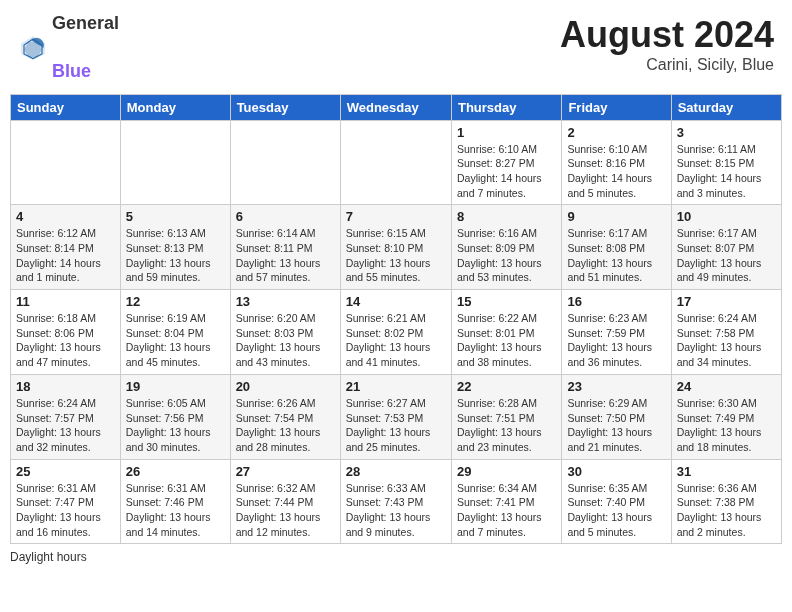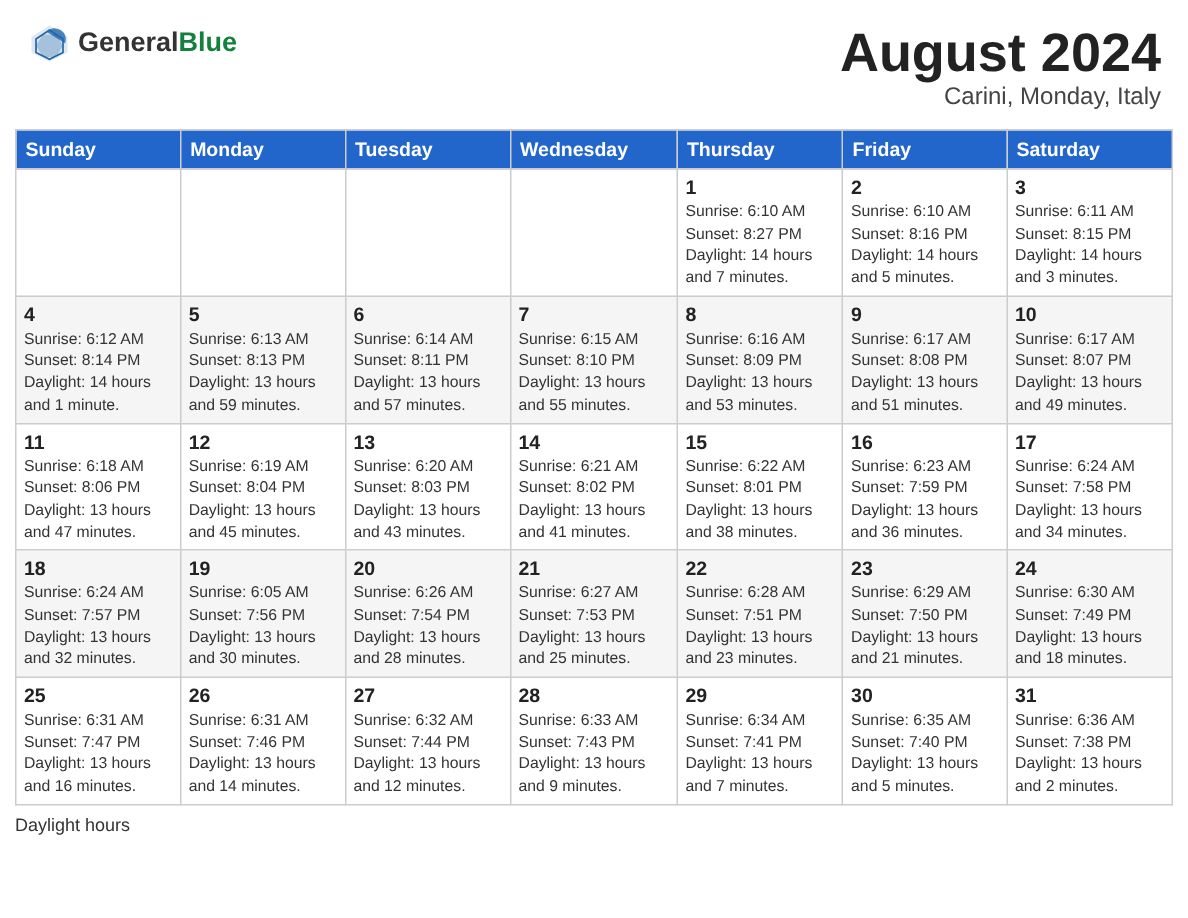--- a/index.html
+++ b/index.html
@@ -17,32 +17,33 @@
       margin-bottom: 8px;
       padding: 4px 8px;
     }
     .logo {
       display: flex;
       align-items: center;
       gap: 4px;
     }
     .logo-text {
       display: flex;
-      flex-direction: row;
+      flex-direction: column;
       line-height: 1.1;
+      gap: 28px;
     }
     .logo-general {
       font-size: 18px;
       font-weight: bold;
       color: #333;
     }
     .logo-blue {
       font-size: 18px;
       font-weight: bold;
-      color: #15803d;
+      color: #8b5cf6;
     }
     .logo-icon {
       width: 30px;
       height: 30px;
     }
     .title-block {
       text-align: right;
     }
     .month-title {
       font-size: 36px;
@@ -112,21 +113,21 @@
         <polygon points="14,12 26,12 32,22 26,32 14,32 8,22" fill="#2266aa" opacity="0.3"></polygon>
         <path d="M18,10 Q22,4 30,8 Q36,12 34,20" fill="#2266aa" opacity="0.8"></path>
       </svg>
       <div class="logo-text">
         <span class="logo-general">General</span>
         <span class="logo-blue">Blue</span>
       </div>
     </div>
     <div class="title-block">
       <div class="month-title">August 2024</div>
-      <div class="location">Carini, Monday, Italy</div>
+      <div class="location">Carini, Sicily, Blue</div>
     </div>
   </div>
 
   <table class="calendar">
     <thead>
       <tr>
         <th>Sunday</th>
         <th>Monday</th>
         <th>Tuesday</th>
         <th>Wednesday</th>

